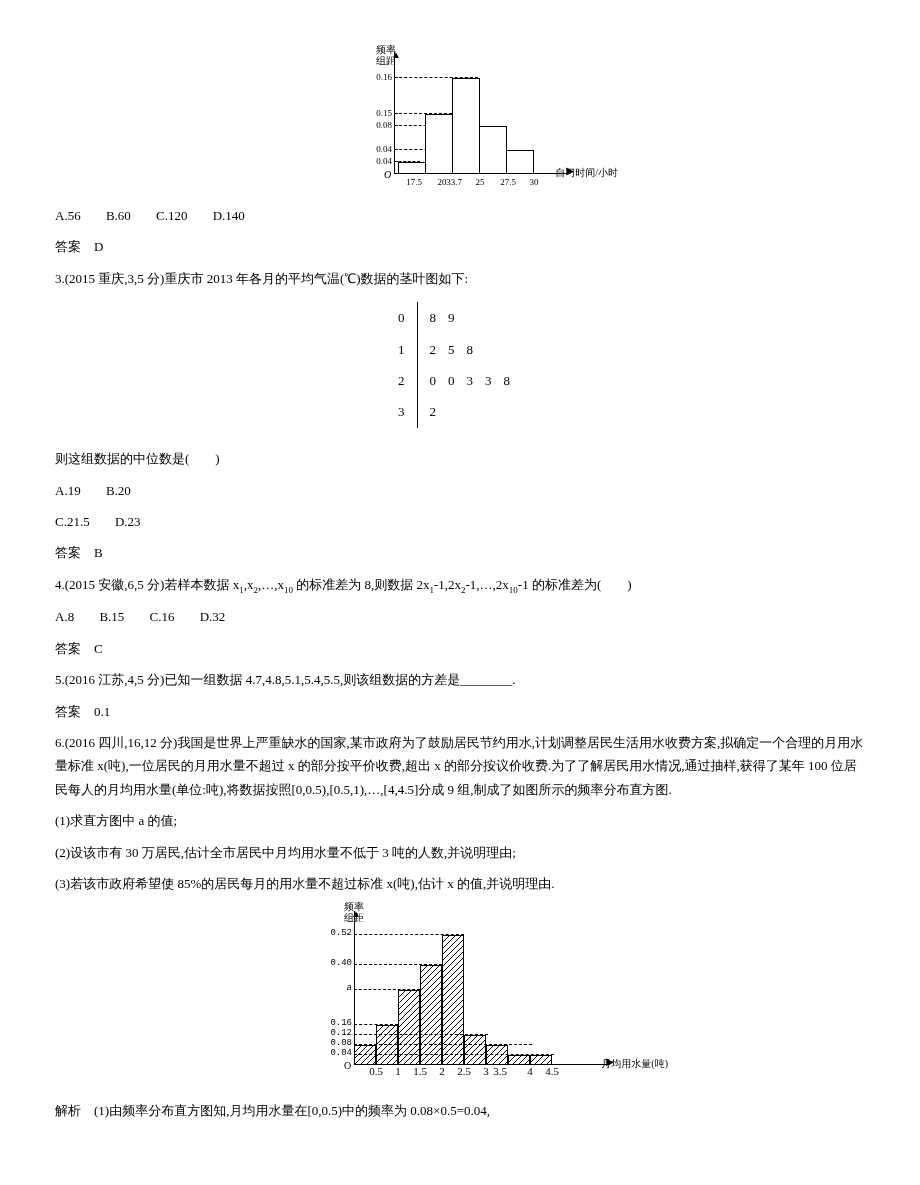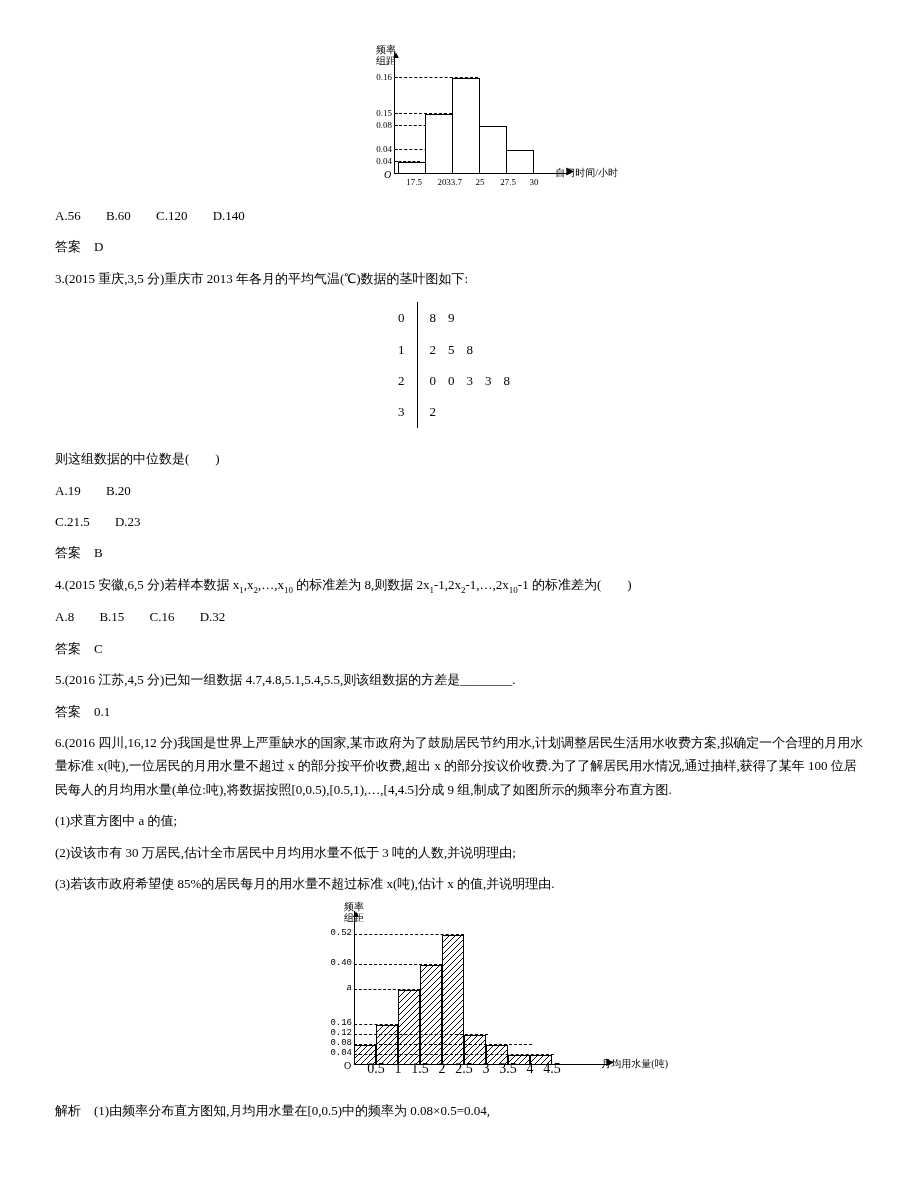--- a/index.html
+++ b/index.html
@@ -51,21 +51,21 @@
     margin: 0 auto;
     font-size: 10px;
   }
   .hist2 .ylabel { position: absolute; left: 34px; top: -6px; font-size: 10px; line-height: 1.1;}
   .hist2 .axis-y { position: absolute; left: 44px; top: 4px; bottom: 22px; border-left: 1px solid #000; }
   .hist2 .axis-x { position: absolute; left: 44px; right: 0; bottom: 22px; border-top: 1px solid #000; }
   .hist2 .bar { position: absolute; bottom: 22px; border: 1px solid #000; box-sizing: border-box;}
   .hist2 .bar svg { position: absolute; inset: 0; }
   .hist2 .ytick { position: absolute; left: 16px; font-size: 9px; text-align: right; width: 26px; font-family: Liberation Mono, monospace; }
   .hist2 .dashed { position: absolute; border-top: 1px dashed #000; left: 44px; }
-  .hist2 .xtick { position: absolute; bottom: 6px; font-size: 14px; transform: translateX(-50%); }
+  .hist2 .xtick { position: absolute; bottom: 6px; font-size: 11px; transform: translateX(-50%); }
   .hist2 .xlabel { position: absolute; right: -58px; bottom: 14px; font-size: 10px; }
   .hist2 .o { position: absolute; left: 34px; bottom: 12px; font-size: 10px;}
   .hist2 .arrow-y { position: absolute; left: 41px; top: -2px; font-size: 10px;}
   .hist2 .arrow-x { position: absolute; right: -4px; bottom: 16px; font-size: 10px;}
 </style>
 </head>
 <body>
 
 <div class="fig-wrap">
   <div class="hist1">
@@ -242,21 +242,21 @@
           <rect width="100%" height="100%" fill="url(#hp)"></rect>
         </svg>
       </div>
 
     <span class="xtick" style="left:66px">0.5</span>
     <span class="xtick" style="left:88px">1</span>
     <span class="xtick" style="left:110px">1.5</span>
     <span class="xtick" style="left:132px">2</span>
     <span class="xtick" style="left:154px">2.5</span>
     <span class="xtick" style="left:176px">3</span>
-    <span class="xtick" style="left:198px">3.5</span>
+    <span class="xtick" style="left:190px">3.5</span>
     <span class="xtick" style="left:220px">4</span>
     <span class="xtick" style="left:242px">4.5</span>
     <div class="axis-x"></div>
     <span class="arrow-x">▶</span>
     <span class="xlabel">月均用水量(吨)</span>
   </div>
 </div>
 
 <p>解析　(1)由频率分布直方图知,月均用水量在[0,0.5)中的频率为 0.08×0.5=0.04,</p>
 

